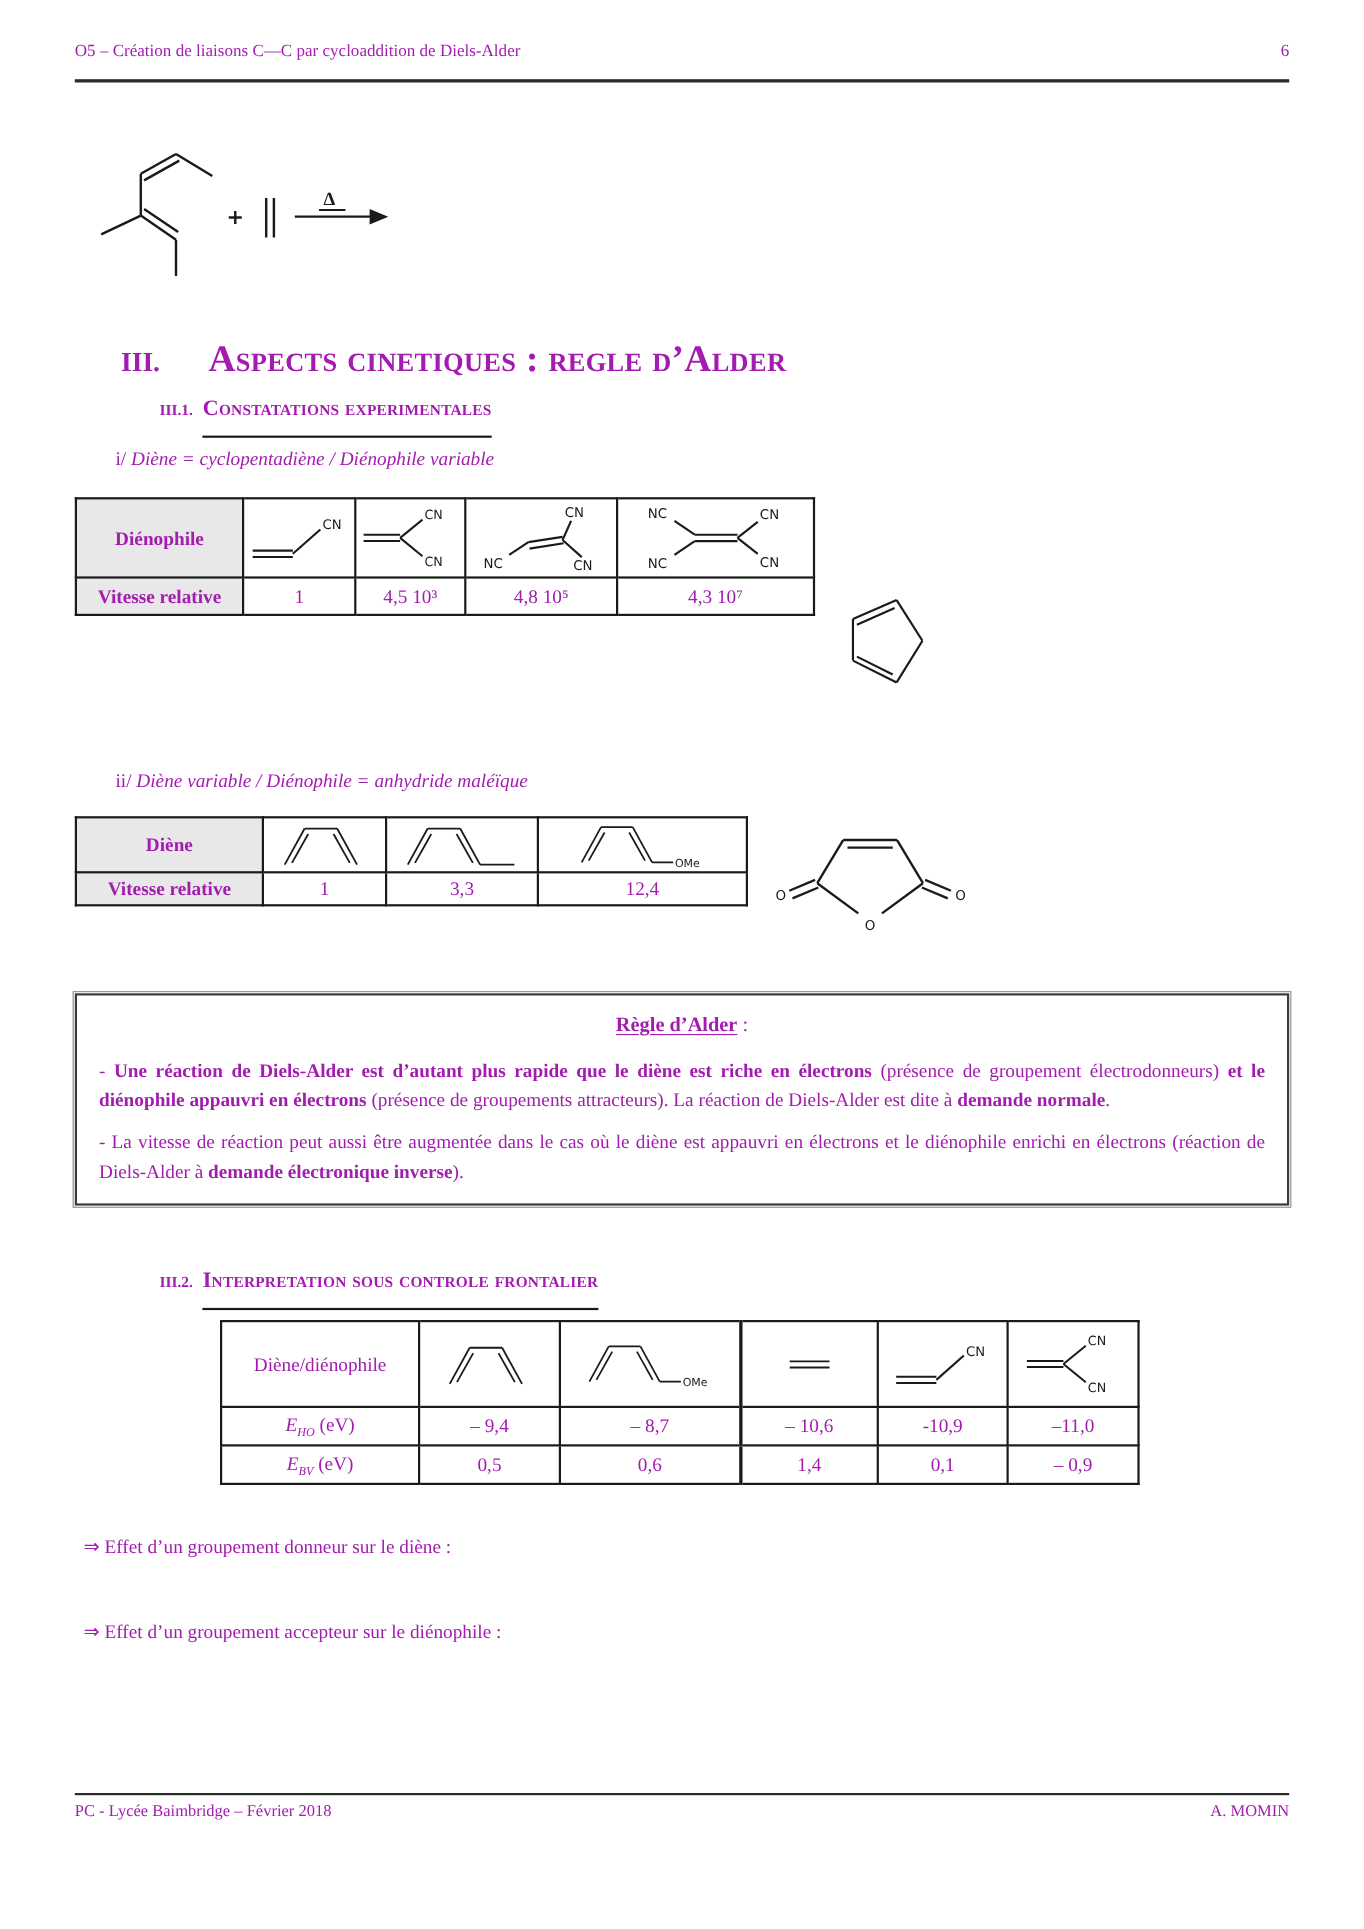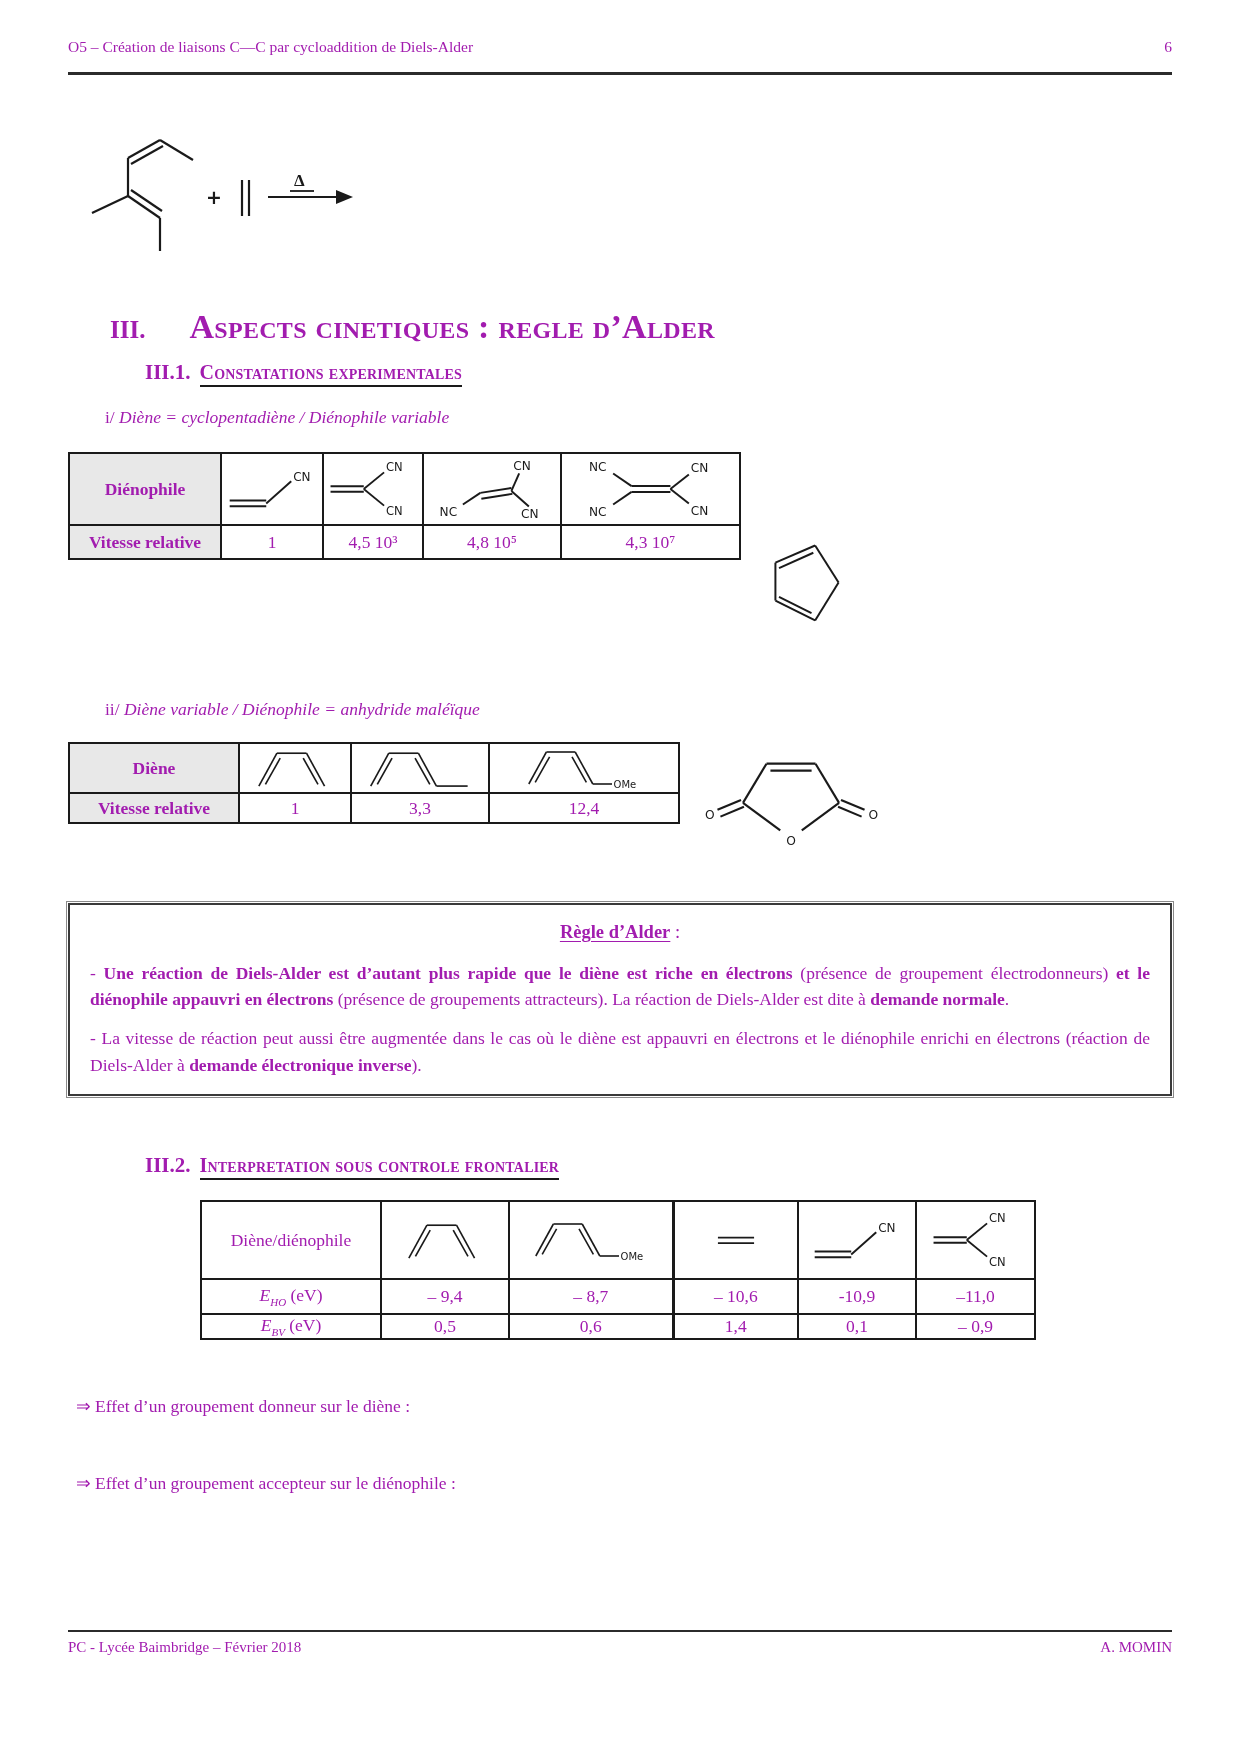--- a/index.html
+++ b/index.html
@@ -13,23 +13,23 @@
   .hdr-rule{top:72px;height:3px;}
   .ftr-rule{top:1630px;height:2px;}
   .runfoot{left:68px;right:68px;top:1639px;display:flex;justify-content:space-between;
            font-size:15px;}
   
   .h1{top:308px;left:110px;display:flex;align-items:baseline;font-weight:bold;}
   .h1 .num{font-size:25px;margin-right:44px;}
   .h1 .ttl{font-size:34px;font-variant:small-caps;letter-spacing:.3px;
            text-decoration-style:double;text-underline-offset:4px;}
   .h2{display:flex;align-items:baseline;font-weight:bold;}
-  .h2 .num{font-size:21px;margin-right:9px;}
+  .h2 .num{font-size:14px;margin-right:9px;}
   .h2 .ttl{font-size:20px;font-variant:small-caps;letter-spacing:.2px;
-           border-bottom:2px solid #1a1a1a;padding-bottom:1px;}
+           border-bottom:2px solid #1a1a1a;padding-bottom:13px;}
   .h2a{top:360px;left:145px;}
   .h2b{top:1153px;left:145px;}
   .item{font-size:17.5px;}
   .item em{font-style:italic;}
   
   table.chem{border-collapse:collapse;table-layout:fixed;}
   table.chem td{border:2px solid #1a1a1a;text-align:center;vertical-align:middle;
                 font-size:17.5px;padding:0;}
   td.lab{background:#e8e8e8;font-weight:bold;}
   td.leftlab{text-align:left;padding-left:10px;}
@@ -342,21 +342,21 @@
       </td>
     </tr>
     <tr style="height:35px">
       <td class="leftlab"><i>E</i><sub>HO</sub> <span>(eV)</span></td>
       <td>– 9,4</td>
       <td class="thickR">– 8,7</td>
       <td>– 10,6</td>
       <td>-10,9</td>
       <td>–11,0</td>
     </tr>
-    <tr style="height:25px">
+    <tr style="height:35px">
       <td class="leftlab"><i>E</i><sub>BV</sub> <span>(eV)</span></td>
       <td>0,5</td>
       <td class="thickR">0,6</td>
       <td>1,4</td>
       <td>0,1</td>
       <td>– 0,9</td>
     </tr>
   </tbody>
     </table>
 

